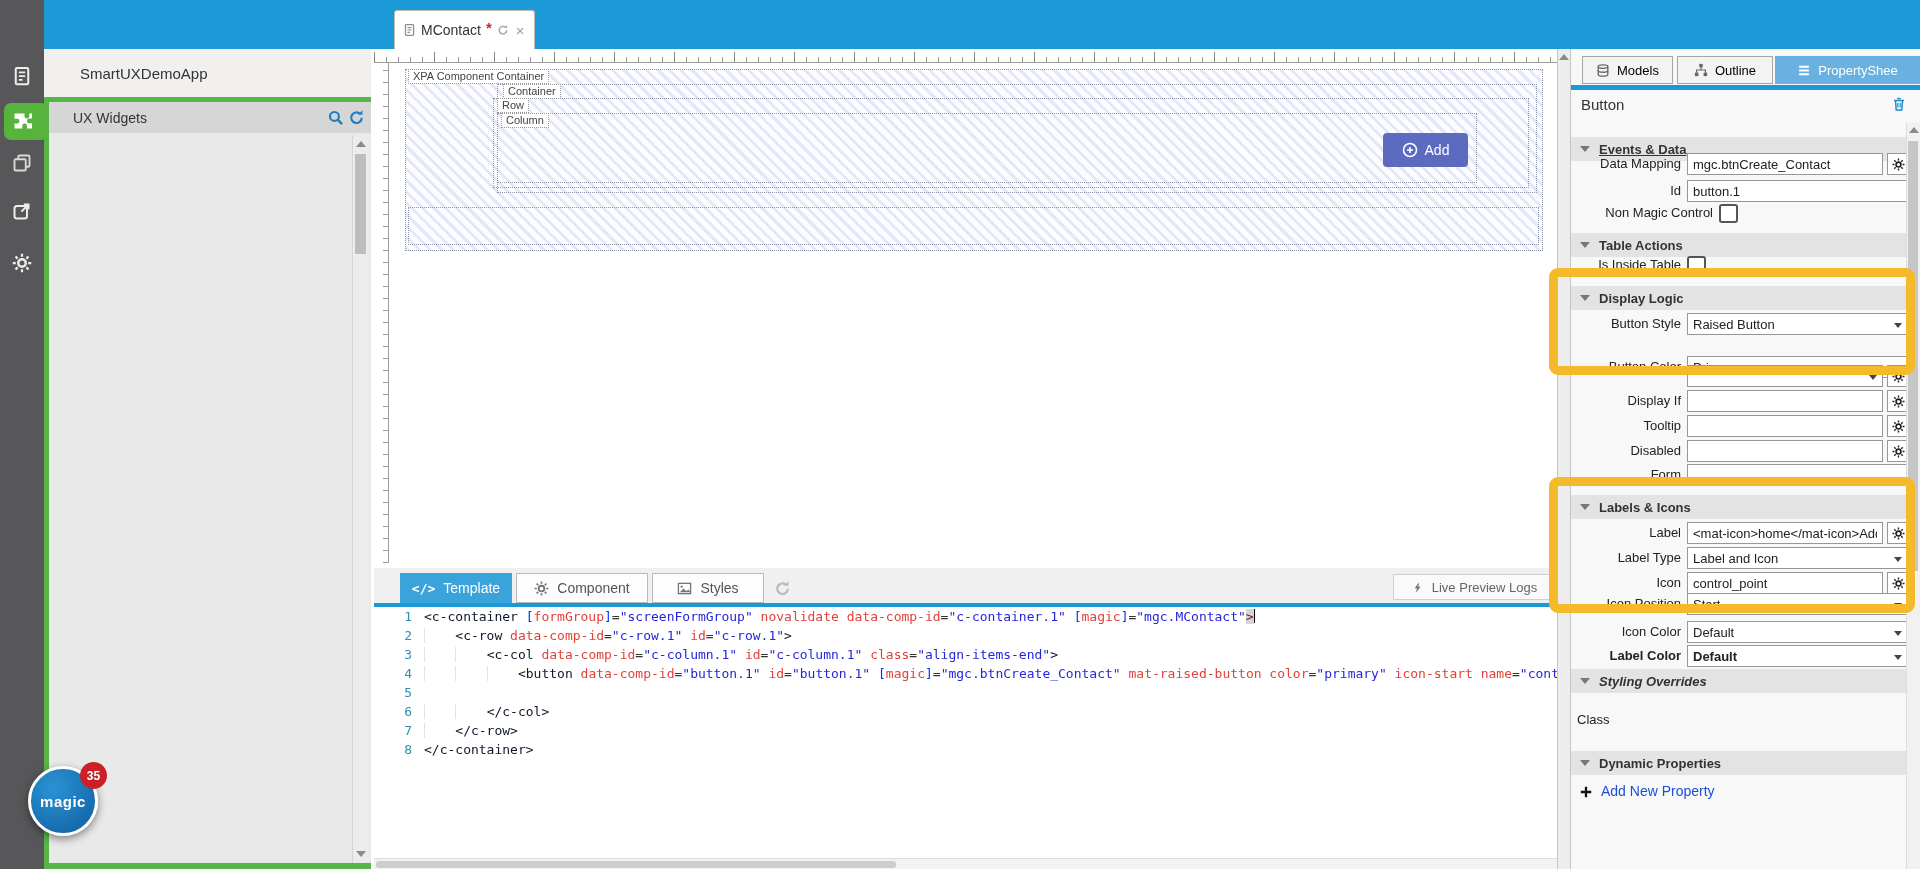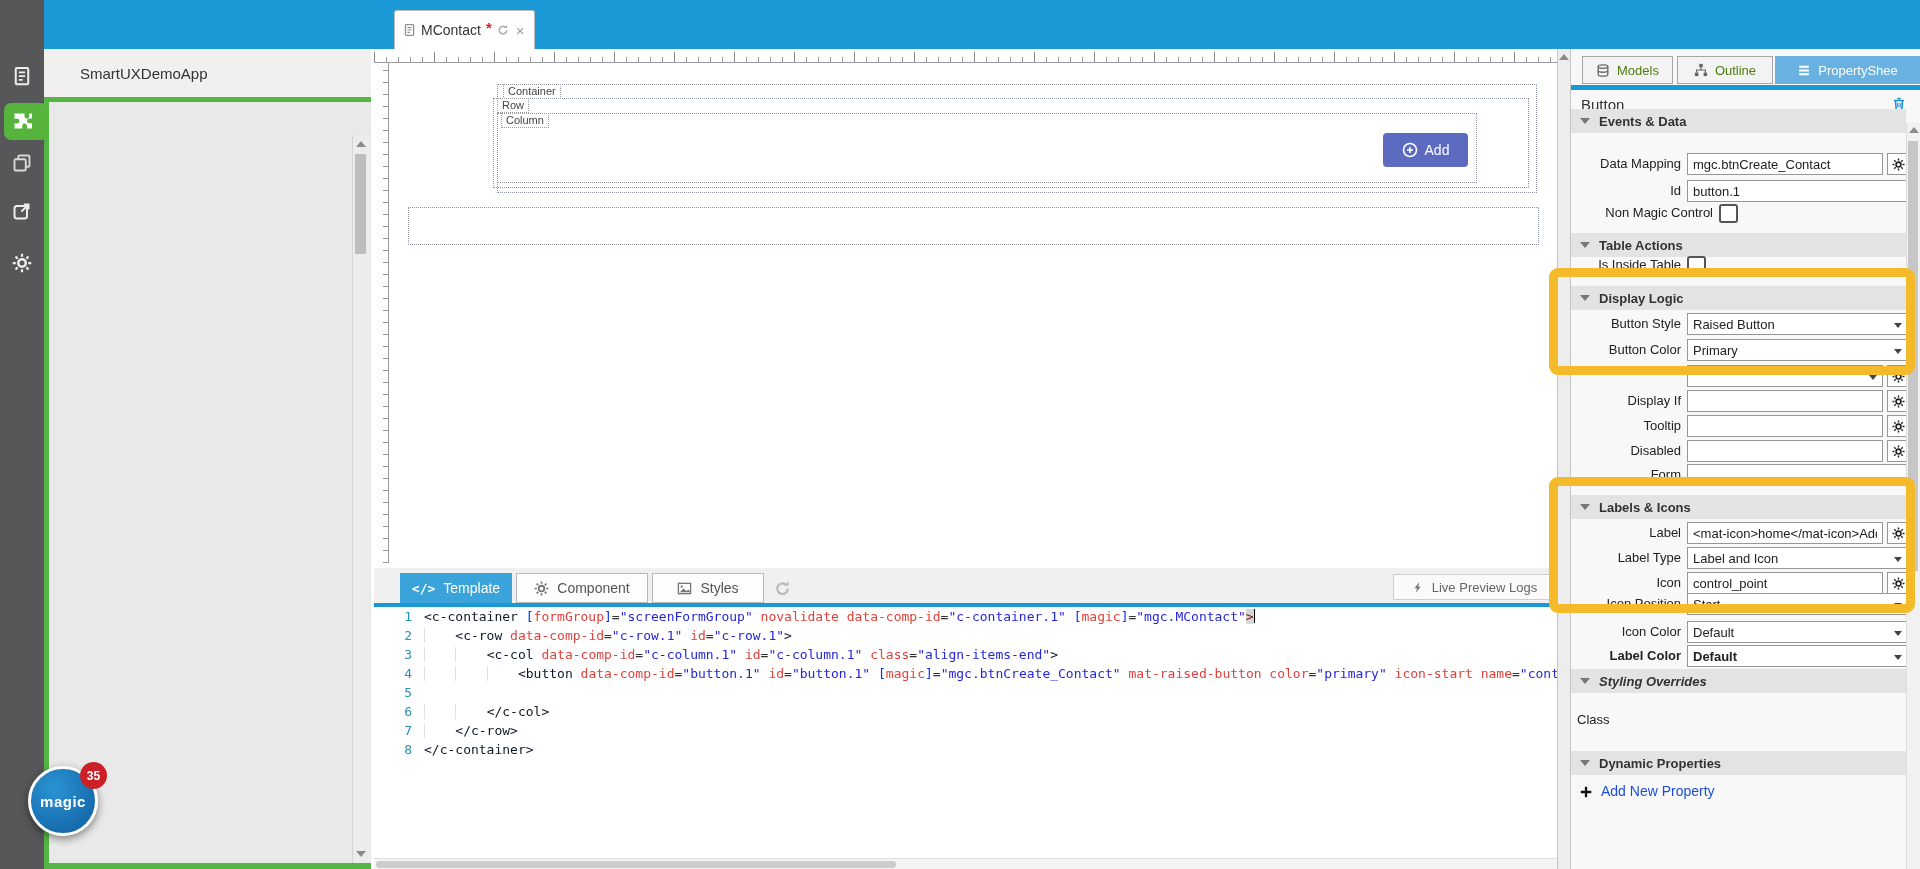--- a/index.html
+++ b/index.html
@@ -97,21 +97,21 @@
   .ig{box-shadow:inset 1px 0 0 #e2e2e2}
   .sg-t{color:#0f172a}.sg-a{color:#e2403a}.sg-v{color:#2626d9}.sg-b{color:#0431fa}.sg-p{color:#333}.sg-x{color:#222}
   .sg-m{background:#d6d6d6;color:#801313}
   .caret{display:inline-block;width:1px;height:14px;background:#000;vertical-align:-2px}
   #hscroll{position:absolute;left:0;top:290px;width:1183px;height:11px;background:#f3f3f3;border-top:1px solid #ddd}
   #hthumb{position:absolute;left:2px;top:2px;width:520px;height:7px;background:#cdcdcd;border-radius:3px}
 
   
   #inspector{left:1571px;top:49px;width:349px;height:820px;background:#f8f8f8;overflow:hidden}
   .insp-tab{position:absolute;top:7px;height:28px;box-sizing:border-box;display:flex;align-items:center;justify-content:center;gap:7px;font-size:13px;overflow:hidden}
-  .insp-tab.off{background:#f3f3f3;border:1px solid #a5a5a5;color:#4d7c0f}
+  .insp-tab.off{background:#f3f3f3;border:1px solid #a5a5a5;color:#000000}
   .insp-tab.on{background:#68b1e0;color:#fff}
   #insp-blue{position:absolute;left:0;top:36px;width:349px;height:5px;background:#1a99d6}
   #insp-title{position:absolute;left:10px;top:47px;font-size:15px;color:#333}
   #insp-trash{position:absolute;left:320px;top:46px;width:16px;height:18px}
   .irow{position:absolute;left:0;width:335px}
   .ihdr{height:24px;background:#e3e3e3;display:flex;align-items:center;font-size:13px;font-weight:bold;color:#333}
   .ilabel{position:absolute;left:0;top:0;width:110px;text-align:right;font-size:13px;color:#222;line-height:22px}
   .ictl{position:absolute;top:0;height:22px;box-sizing:border-box;background:#fff;border:1px solid #979797;font-size:13px;color:#222;display:flex;align-items:center;padding:0 5px;overflow:hidden;white-space:nowrap}
   .isel{padding-right:16px}
   .dar{position:absolute;right:5px;top:9px;width:0;height:0;border-left:4px solid transparent;border-right:4px solid transparent;border-top:5px solid #444}
@@ -206,20 +206,39 @@
 
   <div id="sidebar" class="abs"></div>
   <div id="app-header" class="abs">
       <div class="flex" style="height:100%">
         <span>SmartUXDemoApp</span>
       </div>
     </div>
   <div id="green-top" class="abs"></div>
   <div id="green-left" class="abs"></div>
   <div id="green-bottom" class="abs"></div>
+  <div id="uxw-bar" class="abs">
+    <div class="flex" style="height:100%">
+        <span class="t">UX Widgets</span>
+      </div>
+    <div id="uxw-icons">
+      <i class="ic" style="width:17px;height:17px">
+          <svg width="100%" height="100%" viewBox="0 0 16 16" fill="none" xmlns="http://www.w3.org/2000/svg">
+            <circle cx="7" cy="7" r="4.2" stroke="#1a7fc4" stroke-width="2"></circle>
+            <path d="M10.2 10.2L14.2 14.2" stroke="#1a7fc4" stroke-width="2.2"></path>
+          </svg>
+        </i>
+      <i class="ic" style="width:17px;height:17px">
+          <svg width="100%" height="100%" viewBox="0 0 16 16" fill="none" xmlns="http://www.w3.org/2000/svg">
+            <path d="M13 8.2a5 5 0 1 1-1.6-3.7" stroke="#1a7fc4" stroke-width="2"></path>
+            <path d="M13.6 1.2v4.2H9.4z" fill="#1a7fc4"></path>
+          </svg>
+        </i>
+    </div>
+  </div>
   <div id="widget-scroll" class="abs">
       <div class="sec-hdr" style="margin-top: 4px;">
         <span class="sar"></span>
         <span>Layouts</span>
       </div>
       <div class="wgrid">
         <div class="witem">
           <span class="wicon">▢</span>
           <span>Container</span>
         </div>
@@ -394,20 +413,23 @@
   </div>
 
   <div id="ruler-top" class="abs">
       <div class="t1"></div>
       <div class="t2"></div>
     </div>
   <div id="ruler-left" class="abs">
       <div class="t1"></div>
     </div>
   <div id="canvas" class="abs">
+    <div class="dot-box hatch" style="left:16px;top:6px;width:1138px;height:182px">
+      <span class="chip" style="left:2px;top:-1px">XPA Component Container</span>
+    </div>
     <div class="dot-box" style="left:108px;top:21px;width:1040px;height:109px">
       <span class="chip" style="left:5px;top:-1px">Container</span>
     </div>
     <div class="dot-box" style="left:104px;top:35px;width:1036px;height:90px">
       <span class="chip" style="left:3px;top:-1px">Row</span>
     </div>
     <div class="dot-box" style="left:108px;top:50px;width:980px;height:70px">
       <span class="chip" style="left:3px;top:-1px">Column</span>
     </div>
     <div class="dot-box" style="left:19px;top:144px;width:1131px;height:38px"></div>
@@ -512,21 +534,21 @@
     </div>
     <div id="insp-blue"></div>
     <div id="insp-title">Button</div>
     <i id="insp-trash" class="ic">
         <svg width="100%" height="100%" viewBox="0 0 16 16" fill="none" xmlns="http://www.w3.org/2000/svg">
           <path d="M3 4.5h10M6.3 2.5h3.4M4.5 4.5l.7 9.5h5.6l.7-9.5" stroke="#1a8fd1" stroke-width="1.5"></path>
           <path d="M6.8 7v4.5M9.2 7v4.5" stroke="#1a8fd1" stroke-width="1.2"></path>
         </svg>
       </i>
     <div id="insp-body">
-        <div class="irow ihdr" style="top: 60px;">
+        <div class="irow ihdr" style="top: 88px; text-decoration: underline;">
           <span class="sar"></span>
           <span>Events &amp; Data</span>
         </div>
         <div class="irow" style="top: 104px; height: 22px;">
           <span class="ilabel">Data Mapping</span>
           <input class="native" readonly="" value="mgc.btnCreate_Contact" style="left: 116px; top: 0px; width: 196px;">
           <div class="gearbox">
             <i class="ic" style="width: 13px; height: 13px;">
               <svg width="100%" height="100%" viewBox="0 0 16 16" fill="none" xmlns="http://www.w3.org/2000/svg">
                 <circle cx="8" cy="8" r="3" stroke="#222" stroke-width="2"></circle>
@@ -555,21 +577,21 @@
           <span class="sar"></span>
           <span>Display Logic</span>
         </div>
         <div class="irow" style="top: 264px; height: 22px;">
           <span class="ilabel">Button Style</span>
           <div class="ictl isel" style="left: 116px; width: 221px;">
             <span>Raised Button</span>
             <span class="dar"></span>
           </div>
         </div>
-        <div class="irow" style="top: 290px; height: 22px; text-decoration: underline;">
+        <div class="irow" style="top: 307px; height: 22px; text-decoration: underline;">
           <span class="ilabel">Button Color</span>
           <div class="ictl isel" style="left: 116px; width: 221px;">
             <span>Primary</span>
             <span class="dar"></span>
           </div>
         </div>
         <div class="irow" style="top: 316px; height: 22px;">
           <div class="ictl isel" style="left: 116px; width: 196px;">
             <span></span>
             <span class="dar"></span>

